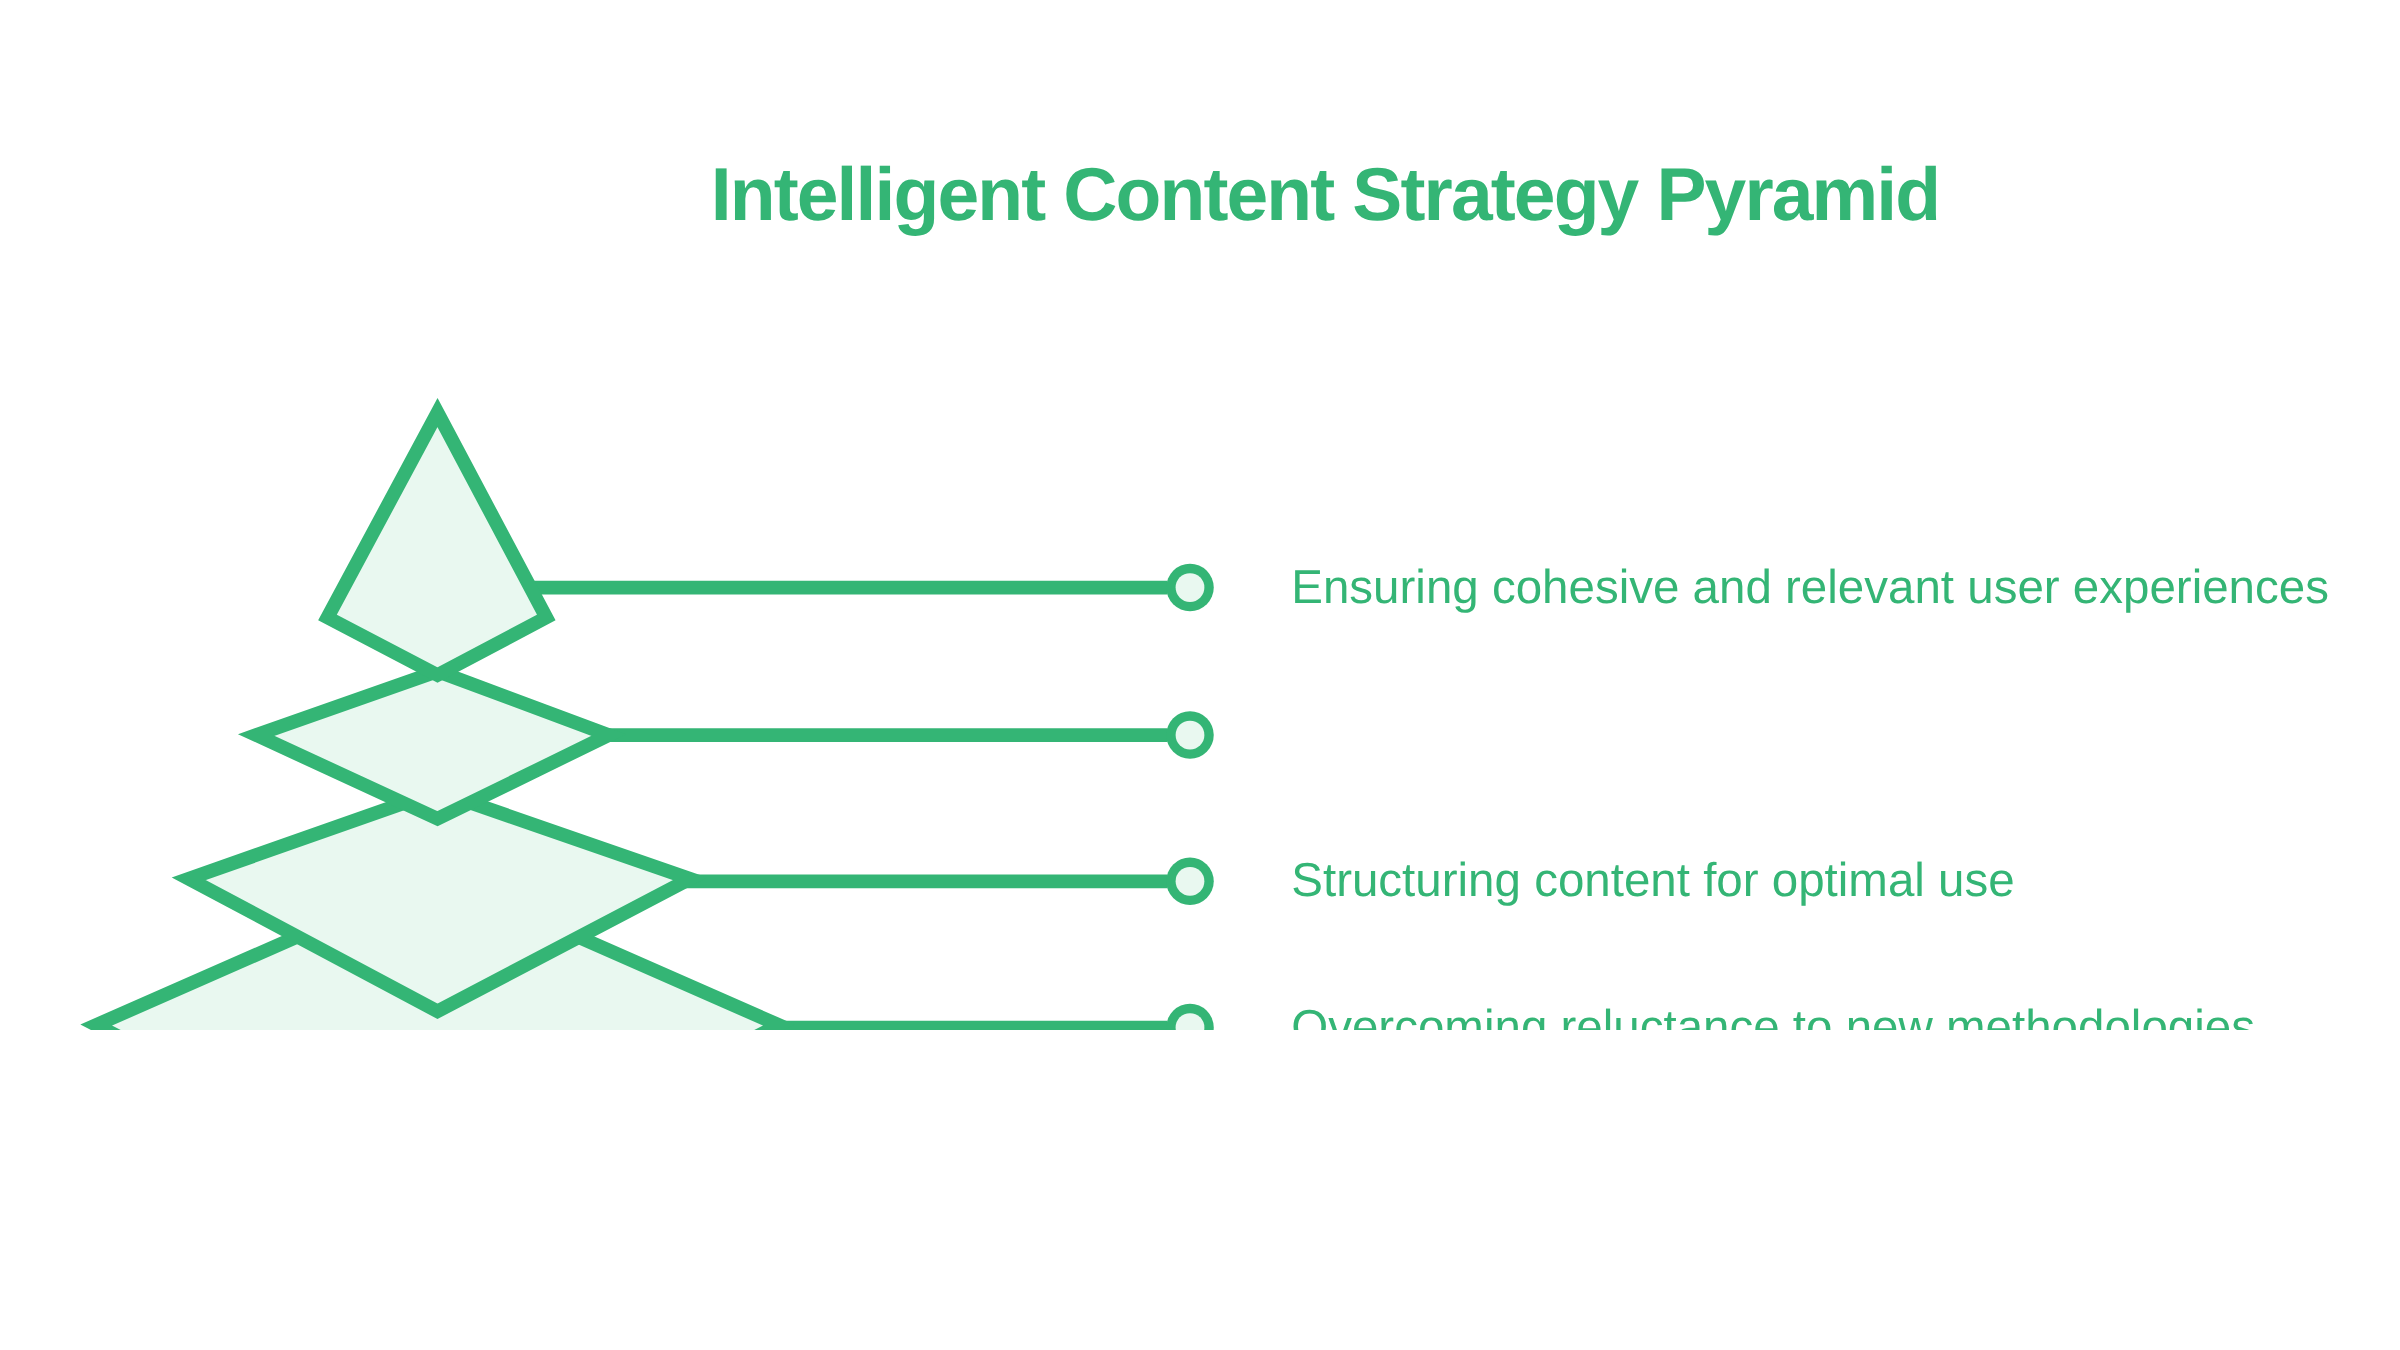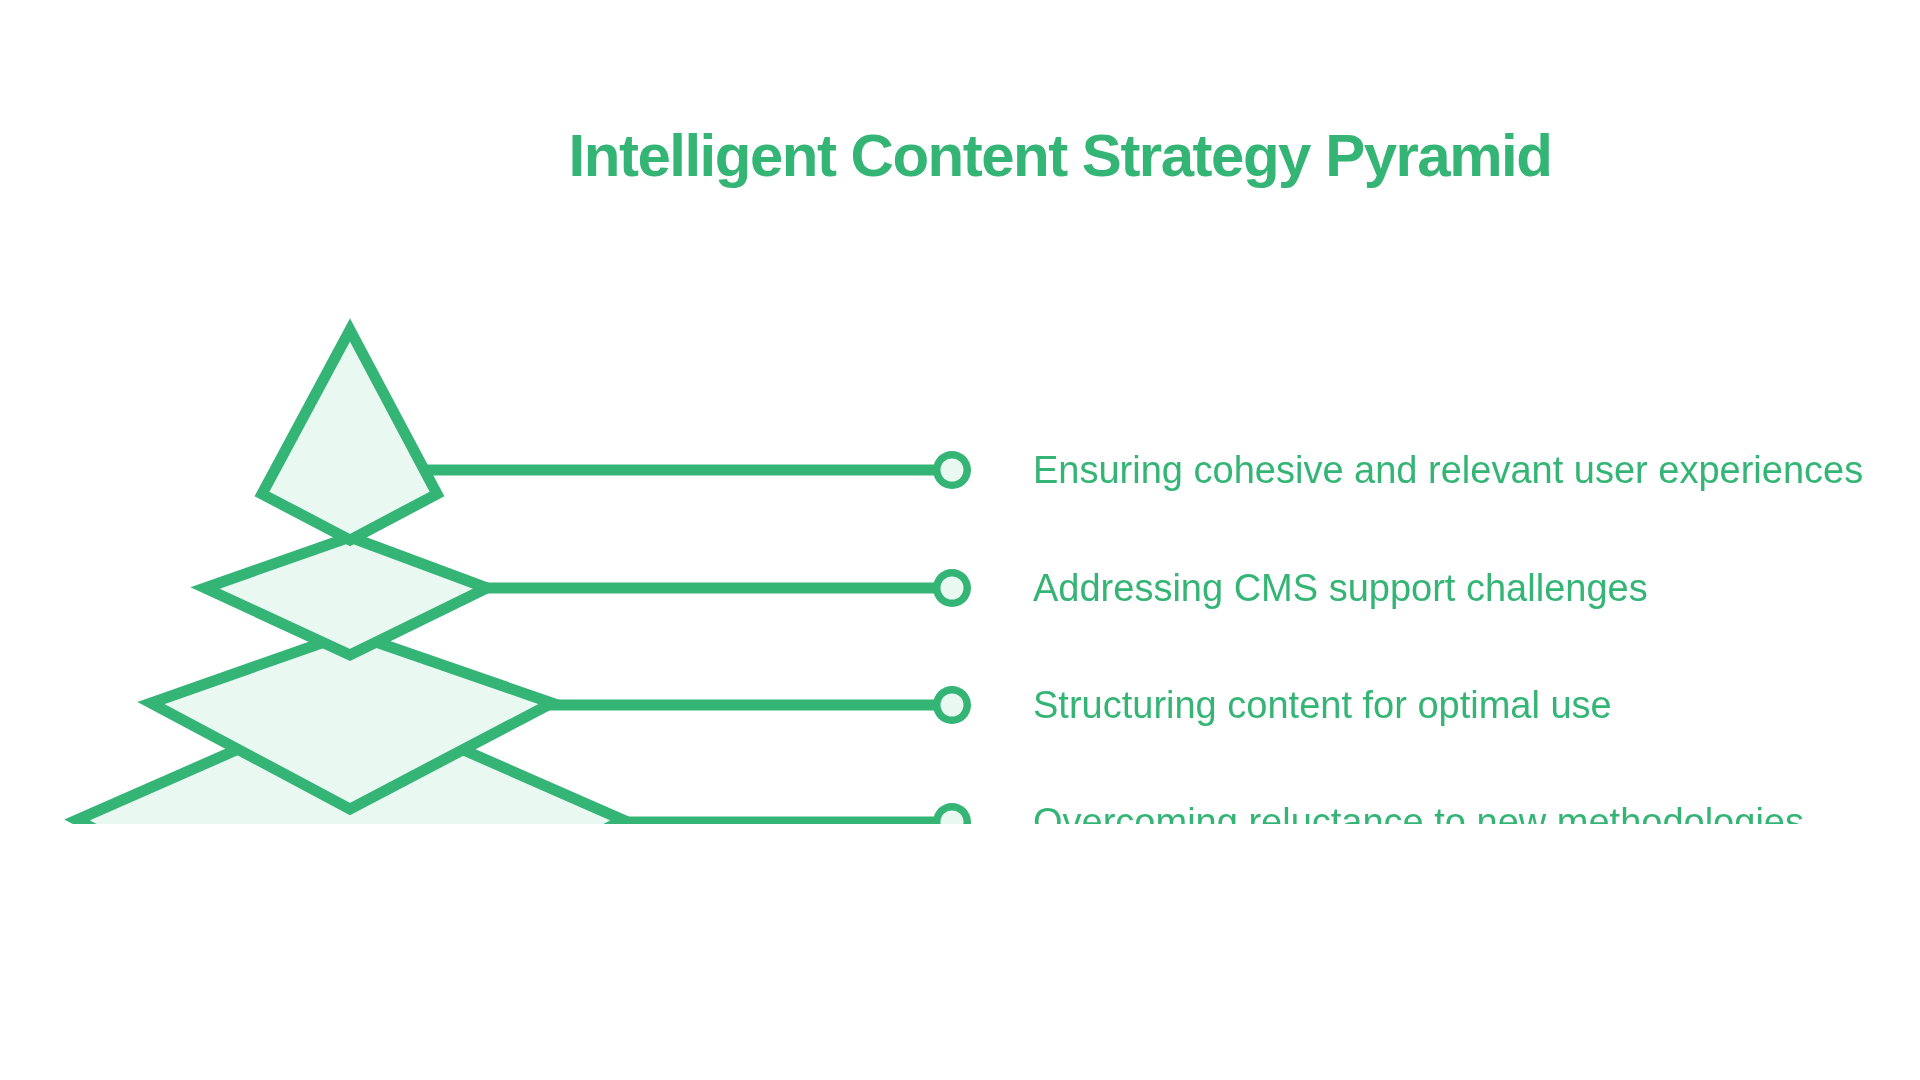--- a/index.html
+++ b/index.html
@@ -86,21 +86,20 @@
       <circle class="ring-outer" cx="952" cy="705" r="19"></circle>
       <circle class="ring-inner" cx="952" cy="705" r="11.5"></circle>
     </g>
     <g>
       <circle class="ring-outer" cx="952" cy="822" r="19"></circle>
       <circle class="ring-inner" cx="952" cy="822" r="11.5"></circle>
     </g>
   </svg>
 
   <div class="level-label label-1">Ensuring cohesive and relevant user experiences</div>
-  <div class="level-label label-2">Addressing CMS support challenges</div>
   <div class="level-label label-4">Overcoming reluctance to new methodologies</div>
   <div class="level-label label-3">Structuring content for optimal use</div>
 
   <div class="logo">
     <svg class="tree-icon" width="64" height="80" viewBox="0 0 64 80">
 
       <line x1="12" y1="30" x2="20" y2="14"></line>
       <line x1="20" y1="14" x2="33" y2="8"></line>
       <line x1="33" y1="8" x2="46" y2="13"></line>
       <line x1="46" y1="13" x2="56" y2="22"></line>

